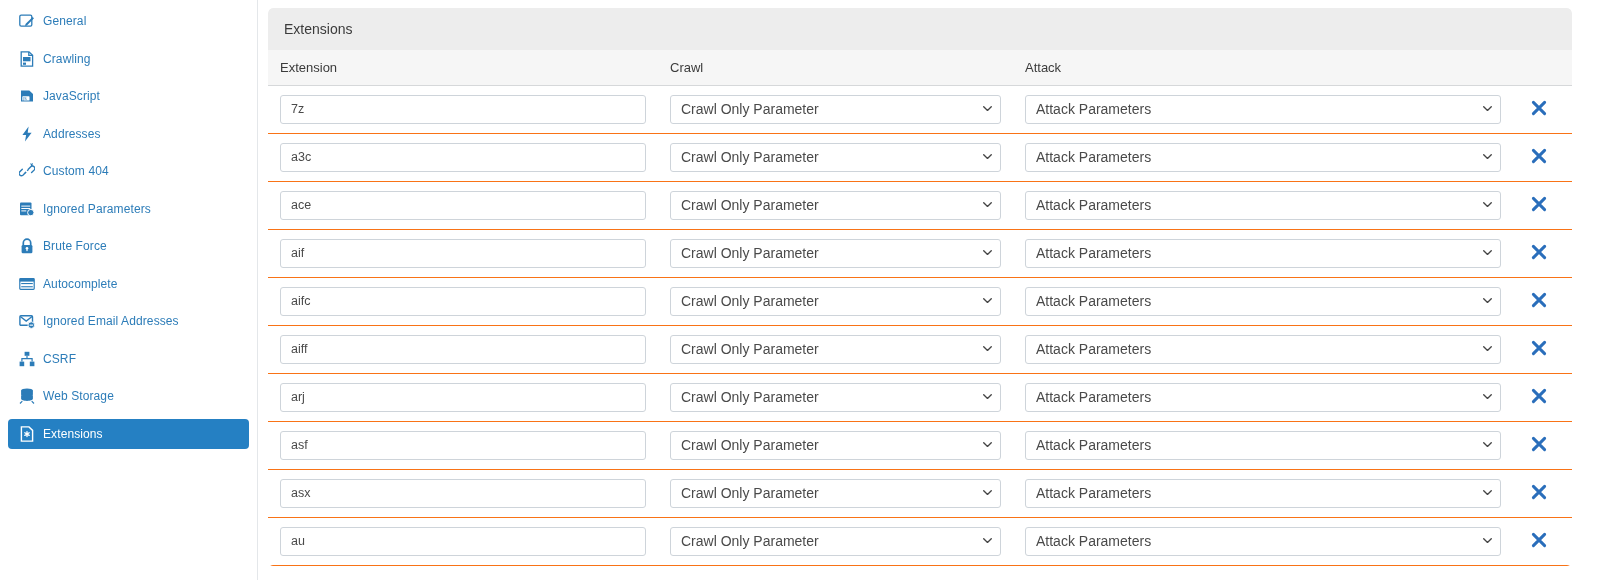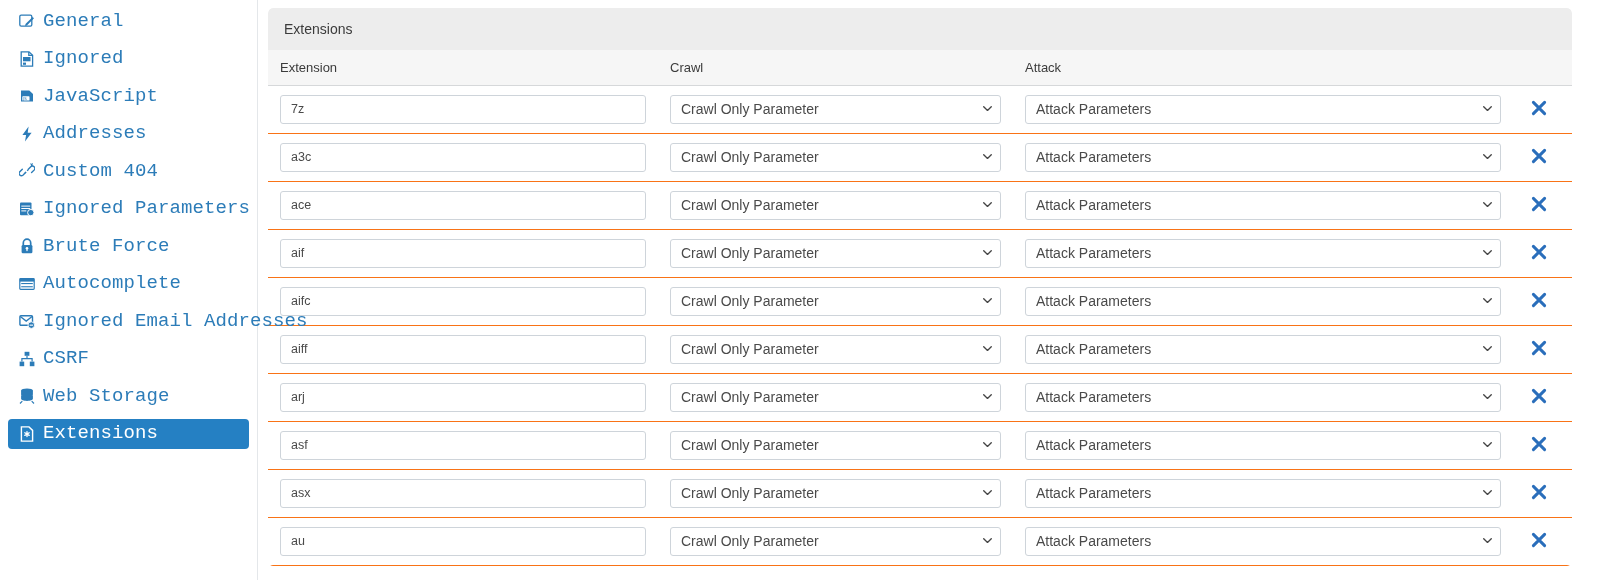--- a/index.html
+++ b/index.html
@@ -44,24 +44,23 @@
     gap: 8px;
     height: 30px;
     margin-bottom: 7.5px;
     padding: 0 8px 0 10px;
     border-radius: 4px;
     color: #2c7cb8;
     cursor: pointer;
     white-space: nowrap;
   }
   .nav-item .nav-label {
-    font-size: 19px;
+    font-size: 12px;
     line-height: 1;
     letter-spacing: 0.1px;
-    font-family: Liberation Mono, monospace;
   }
   .nav-item.active {
     background: #2580c3;
     color: #ffffff;
   }
   .nav-item.active .nav-icon svg { fill: #ffffff; stroke: #ffffff; }
   .nav-icon {
     width: 17px;
     height: 17px;
     display: inline-flex;
@@ -190,21 +189,21 @@
         </li>
         <li class="nav-item">
           <span class="nav-icon">
             <svg width="16" height="16" viewBox="0 0 16 16">
               <path d="M2.2 0.8 H10 L13.6 4.3 V15.2 H2.2 Z" fill="none" stroke="#2c7cb8" stroke-width="1.3"></path>
               <path d="M9.8 0.9 V4.4 H13.4" fill="none" stroke="#2c7cb8" stroke-width="1.3"></path>
               <rect x="4" y="6" width="7.5" height="4.3" fill="#2c7cb8"></rect>
               <rect x="4" y="11.6" width="3" height="2.2" fill="#2c7cb8"></rect>
             </svg>
           </span>
-          <span class="nav-label">Ignored</span>
+          <span class="nav-label">Crawling</span>
         </li>
         <li class="nav-item">
           <span class="nav-icon">
             <svg width="16" height="16" viewBox="0 0 16 16">
               <path d="M2 2.4 H10.3 L14 6 V13.6 H2 Z" fill="#2c7cb8"></path>
               <rect x="3.3" y="8.3" width="7.2" height="4.2" rx="0.6" fill="#ffffff"></rect>
               <text x="4.2" y="11.8" font-family="DejaVu Sans" font-size="4" fill="#2c7cb8">JS</text>
             </svg>
           </span>
           <span class="nav-label">JavaScript</span>

